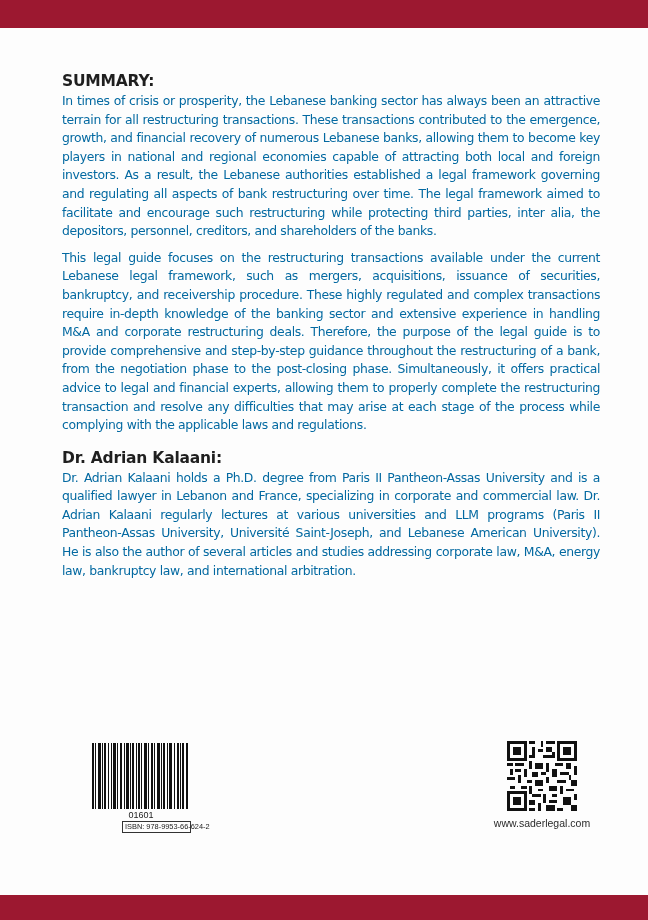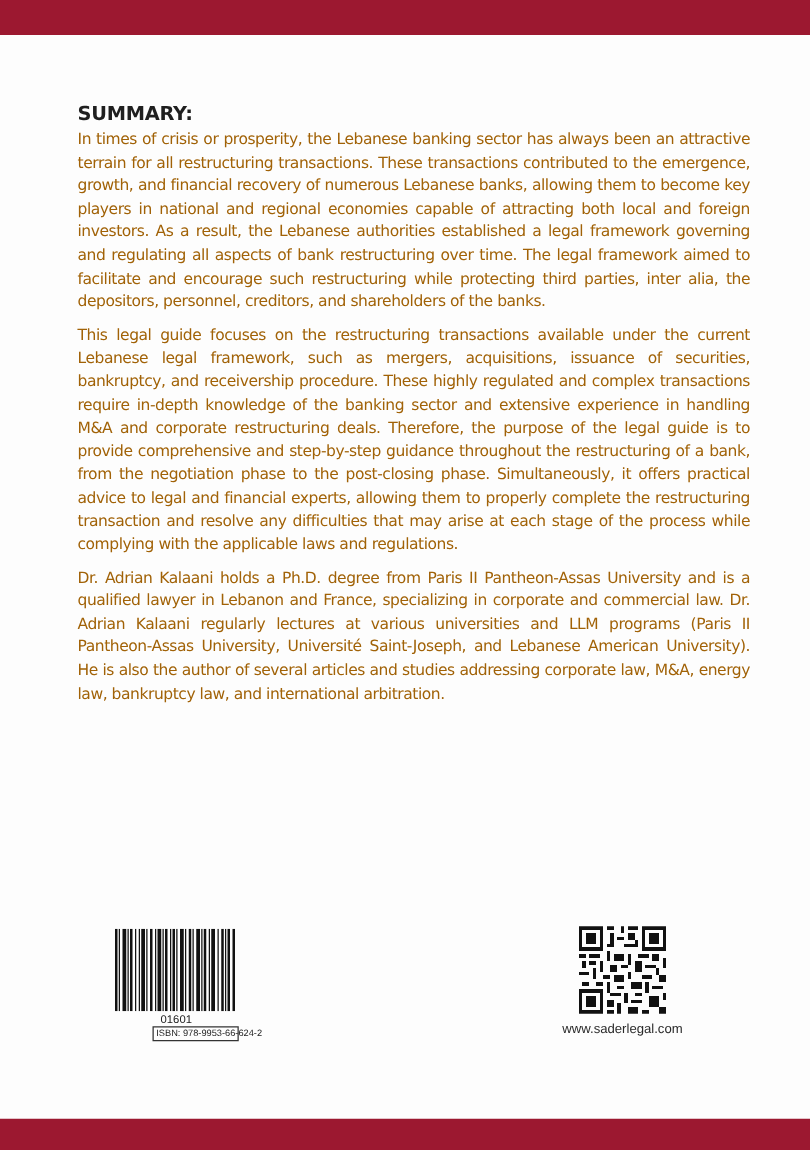--- a/index.html
+++ b/index.html
@@ -30,31 +30,31 @@
     .content {
       position: absolute;
       left: 62px;
       top: 70px;
       width: 538px;
     }
     .heading {
       font-family: "DejaVu Sans", sans-serif;
       font-weight: bold;
       font-size: 15.5px;
-      margin: 12px 0 2px 0;
+      margin: 2px 0 2px 0;
       color: #1f1f1f;
       letter-spacing: -0.2px;
     }
     .para {
       font-family: "DejaVu Sans", sans-serif;
       font-size: 12.4px;
       line-height: 18.6px;
       text-align: justify;
       margin: 0;
-      color: #a16207;
+      color: #0369a1;
       letter-spacing: -0.35px;
       hyphens: manual;
     }
     .para + .para {
       margin-top: 8px;
     }
     .heading.author {
       margin-top: 14px;
     }
     .barcode-block {
@@ -83,21 +83,21 @@
       padding: 0 2px;
       margin-top: 1px;
       text-align: center;
       white-space: nowrap;
       color: #222;
       line-height: 10px;
       margin-left: 31px;
     }
     .qr-block {
       position: absolute;
-      left: 442px;
+      left: 486px;
       top: 741px;
       width: 112px;
       text-align: center;
     }
     .qr {
       width: 70px;
       height: 70px;
       display: block;
       margin: 0 auto;
     }
@@ -112,20 +112,21 @@
 </head>
 <body>
 
 <div class="top-band"></div>
 
 <div class="content">
   <h2 class="heading">SUMMARY:</h2>
   <p class="para">In times of crisis or prosperity, the Lebanese banking sector has always been an attractive terrain for all restructuring transactions. These transactions contributed to the emergence, growth, and financial recovery of numerous Lebanese banks, allowing them to become key players in national and regional economies capable of attracting both local and foreign investors. As a result, the Lebanese authorities established a legal framework governing and regulating all aspects of bank restructuring over time. The legal framework aimed to facilitate and encourage such restructuring while protecting third parties, inter alia, the depositors, person­nel, creditors, and shareholders of the banks.</p>
   <p class="para">This legal guide focuses on the restructuring transactions available under the current Lebanese legal framework, such as mergers, acquisitions, issuance of secu­rities, bankruptcy, and receivership procedure. These highly regulated and com­plex transactions require in-depth knowledge of the banking sector and extensive experience in handling M&amp;A and corporate restructuring deals. Therefore, the purpose of the legal guide is to provide comprehensive and step-by-step guidance throughout the restructuring of a bank, from the negotiation phase to the post-closing phase. Simultaneously, it offers practical advice to legal and financial experts, allowing them to properly complete the restructuring transaction and resolve any difficulties that may arise at each stage of the process while complying with the applicable laws and regulations.</p>
 
+  <h2 class="heading author">Dr. Adrian Kalaani:</h2>
   <p class="para">Dr. Adrian Kalaani holds a Ph.D. degree from Paris II Pantheon-Assas University and is a qualified lawyer in Lebanon and France, specializing in corporate and com­mercial law. Dr. Adrian Kalaani regularly lectures at various universities and LLM programs (Paris II Pantheon-Assas University, Université Saint-Joseph, and Leba­nese American University). He is also the author of several articles and studies addressing corporate law, M&amp;A, energy law, bankruptcy law, and international arbitration.</p>
 </div>
 
 <div class="barcode-block">
   <svg class="barcode" viewBox="0 0 98 66" preserveAspectRatio="none">
     <g fill="#111">
       <rect x="1" y="0" width="2" height="66"></rect>
       <rect x="4" y="0" width="1" height="66"></rect>
       <rect x="7" y="0" width="3" height="66"></rect>
       <rect x="11" y="0" width="1" height="66"></rect>

